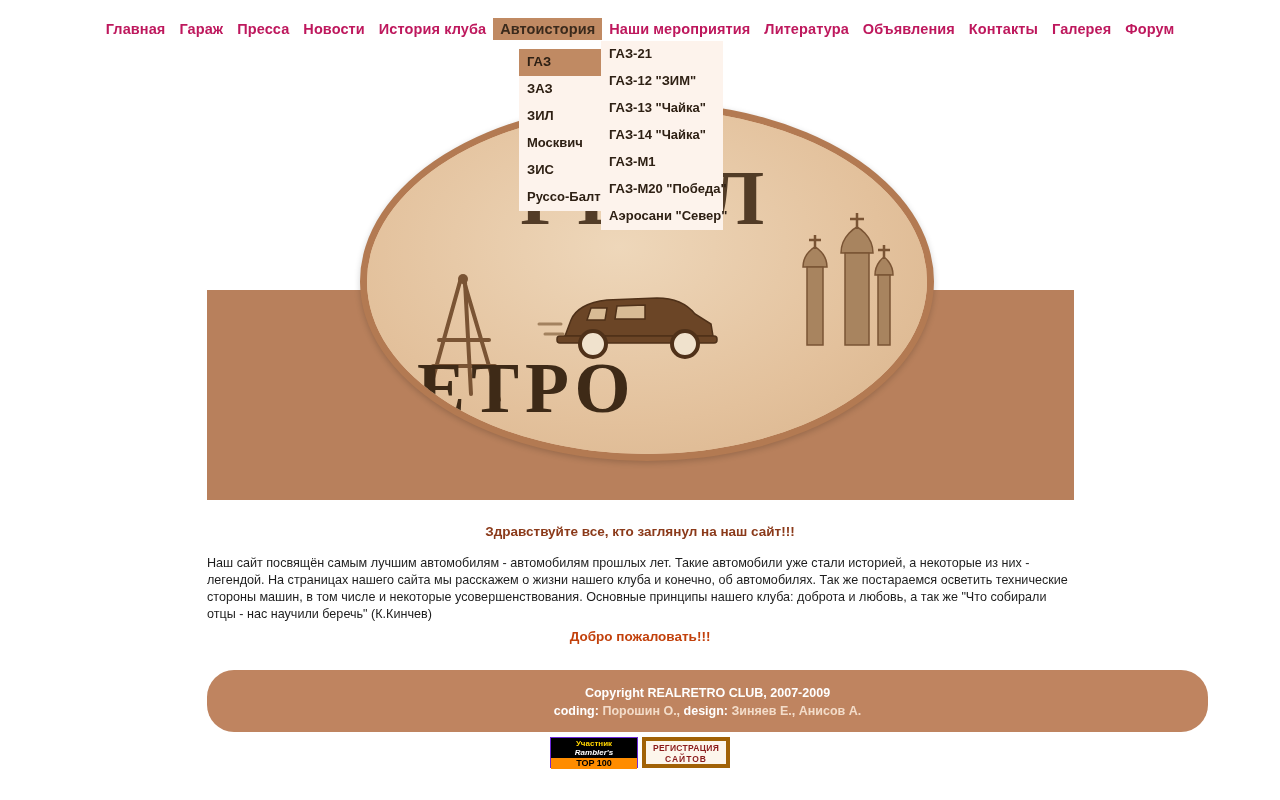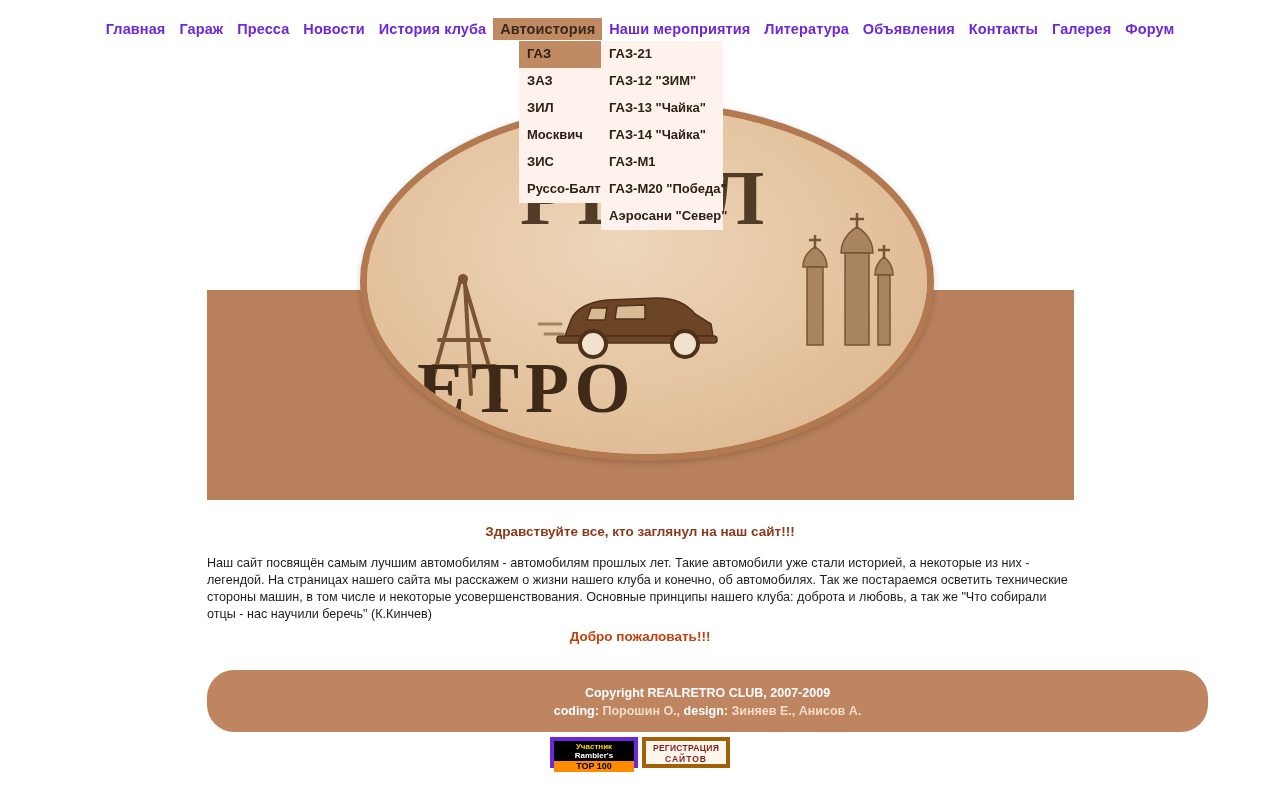--- a/index.html
+++ b/index.html
@@ -27,39 +27,39 @@
     left: 0;
     width: 1280px;
     text-align: center;
     white-space: nowrap;
     font-size: 0;
   }
   .navbar .nav-item {
     display: inline-block;
     font-size: 14.5px;
     font-weight: bold;
-    color: #6d28d9;
+    color: #be185d;
     padding: 3px 7px;
     letter-spacing: 0.1px;
     cursor: pointer;
   }
   .navbar .nav-item.active {
     background: #c08a63;
     color: #3a2a1c;
   }
 
   
   .menu-col {
     position: absolute;
     background: #fdf3ec;
     border: 0;
     z-index: 40;
   }
   .menu-col.brands {
-    top: 41px;
+    top: 49px;
     left: 519px;
     width: 82px;
   }
   .menu-col.models {
     top: 41px;
     left: 601px;
     width: 122px;
   }
   .menu-item {
     font-size: 13px;
@@ -227,32 +227,32 @@
   }
   .counter {
     display: inline-block;
     vertical-align: top;
     margin: 0 2px;
   }
   .rambler {
     width: 88px;
     height: 31px;
     background: #000000;
-    border: 4px solid #6d28d9;
+    border: 1px solid #6d28d9;
     color: #ffffff;
     font-size: 8px;
     font-weight: bold;
     line-height: 9px;
     text-align: center;
     padding-top: 1px;
     box-sizing: border-box;
     font-family: "Liberation Sans", sans-serif;
   }
   .rambler .l1 { color: #ffd400; }
-  .rambler .l2 { color: #ffffff; }
+  .rambler .l2 { color: #ffffff; font-style: italic; }
   .rambler .l3 {
     background: #ff8c00;
     color: #000000;
     display: block;
     margin-top: 1px;
     font-size: 9px;
     line-height: 11px;
   }
   .reg {
     width: 88px;

